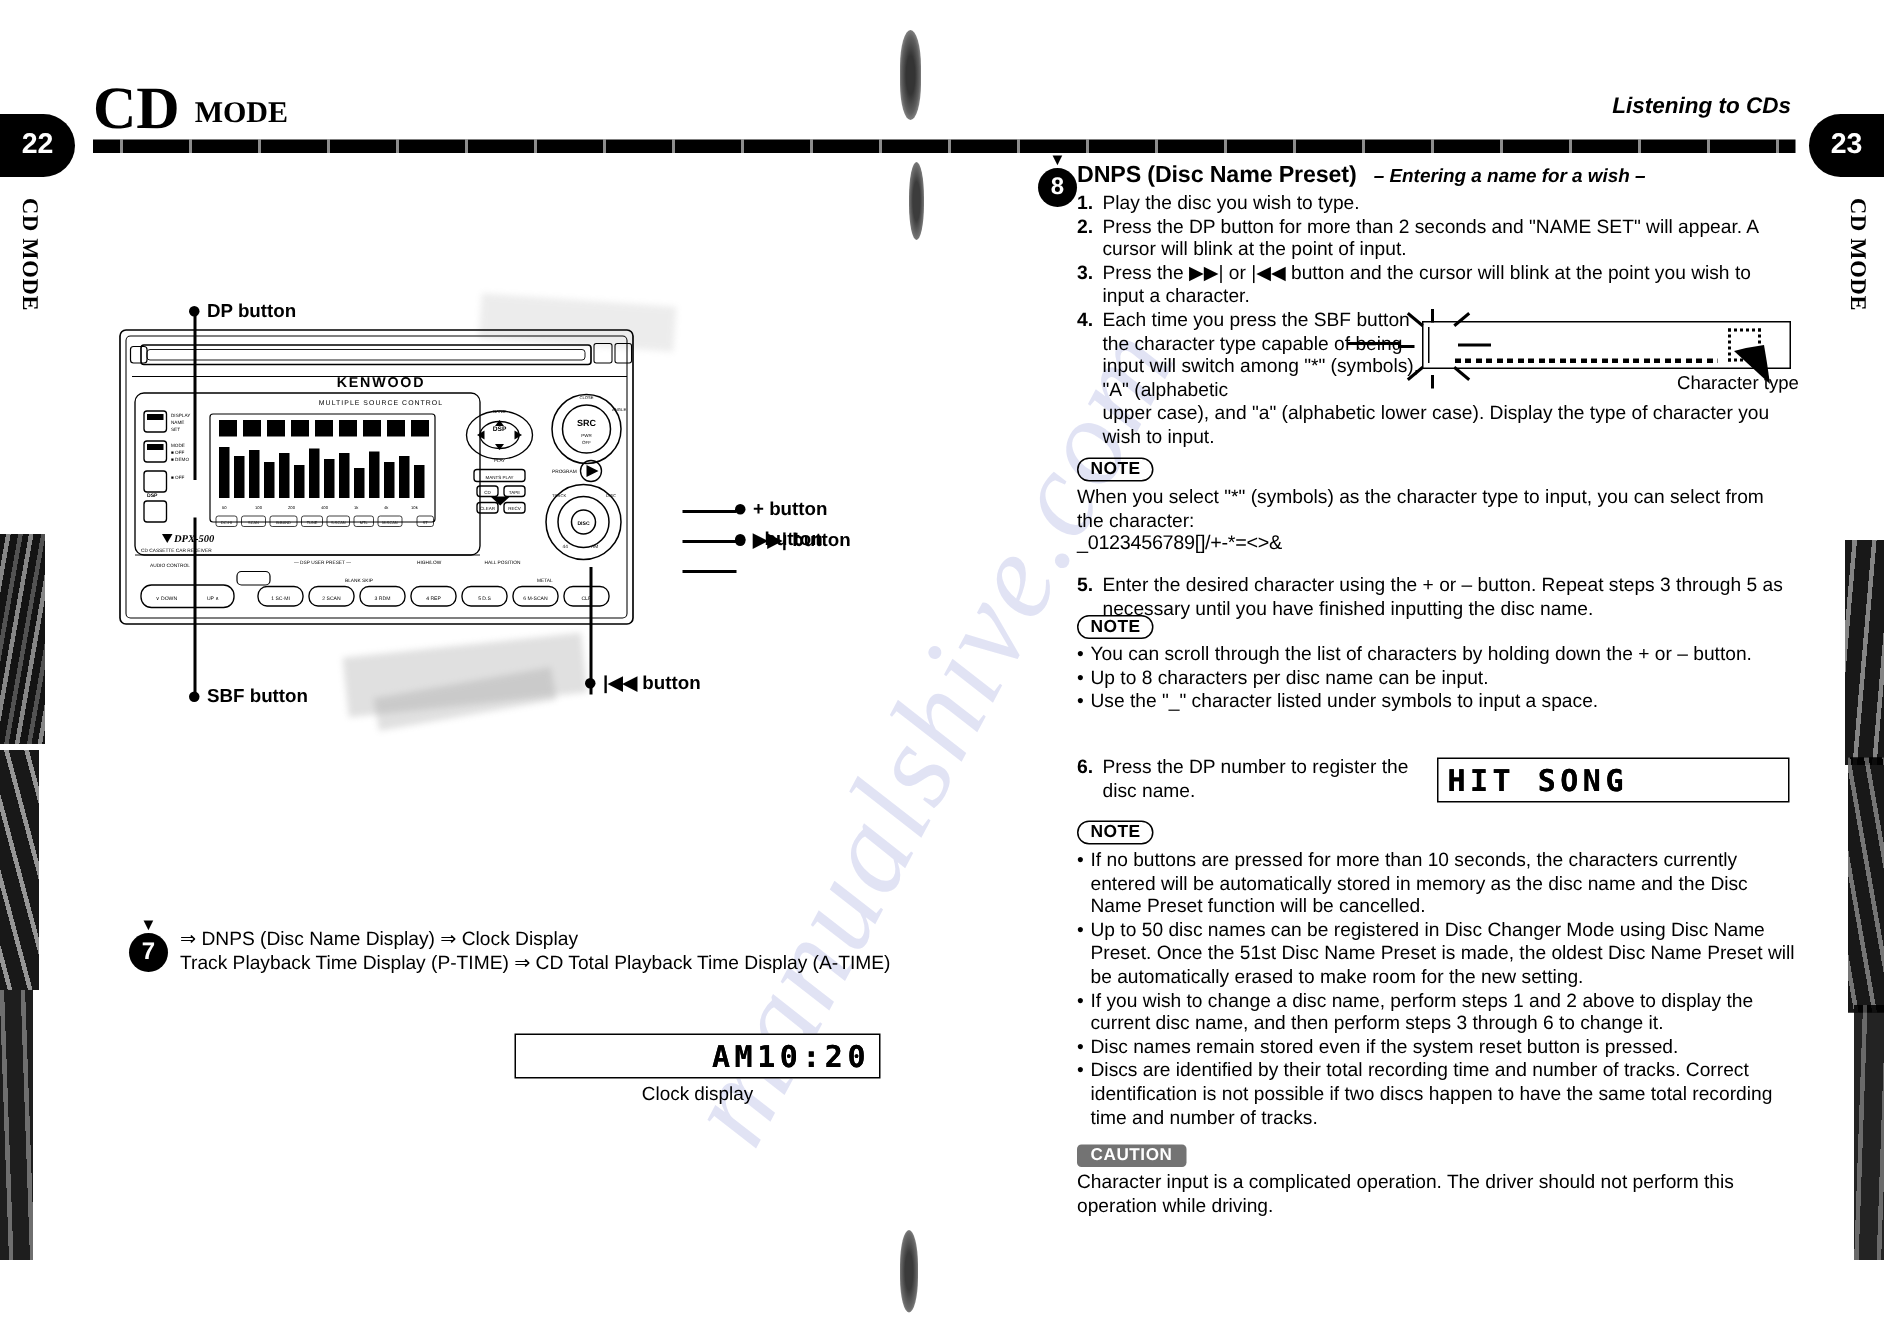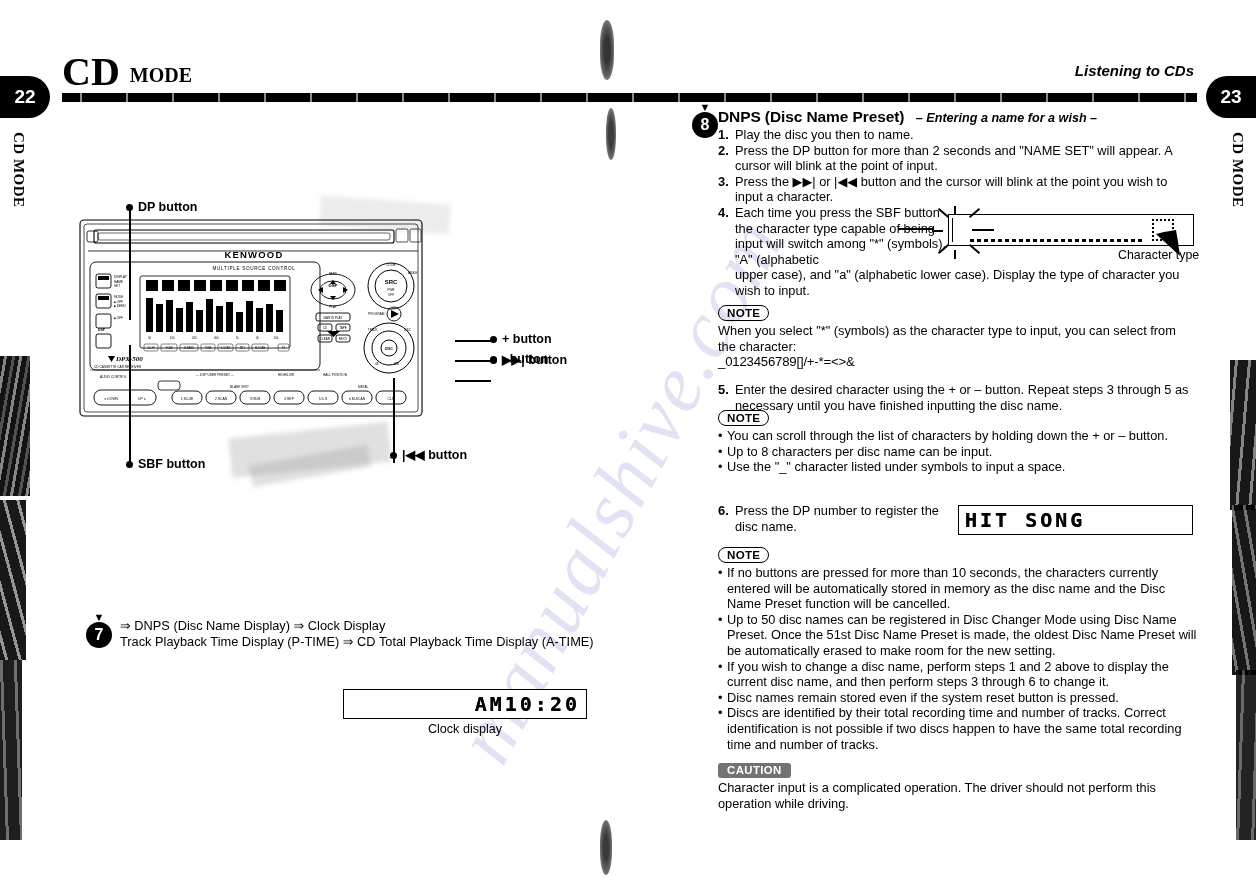--- a/index.html
+++ b/index.html
@@ -509,21 +509,21 @@
 
   <div style="position:absolute; left:718px; top:108px; width:480px;">
     <div style="margin-bottom:1px;">
       <span class="sect-title">DNPS (Disc Name Preset)</span>
       <span class="sect-sub" style="margin-left:7px;">– Entering a name for a wish –</span>
     </div>
 
     <ol class="steps">
       <li>
         <span class="num">1.</span>
-        <span class="txt">Play the disc you then to name.</span>
+        <span class="txt">Play the disc you wish to type.</span>
       </li>
       <li>
         <span class="num">2.</span>
         <span class="txt">Press the DP button for more than 2 seconds and "NAME SET" will appear. A cursor will blink at the point of input.</span>
       </li>
       <li>
         <span class="num">3.</span>
         <span class="txt">Press the ▶▶| or |◀◀ button and the cursor will blink at the point you wish to input a character.</span>
       </li>
       <li style="width:235px;">

